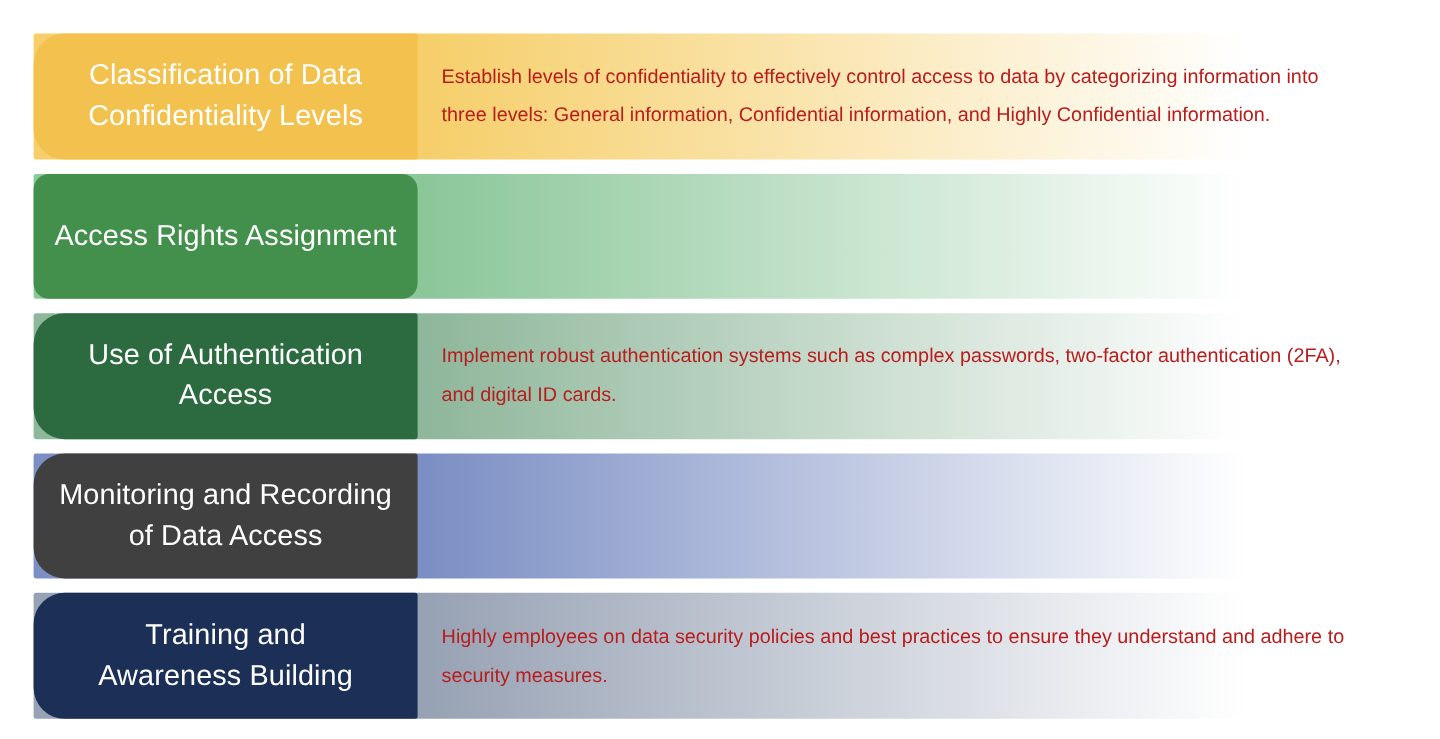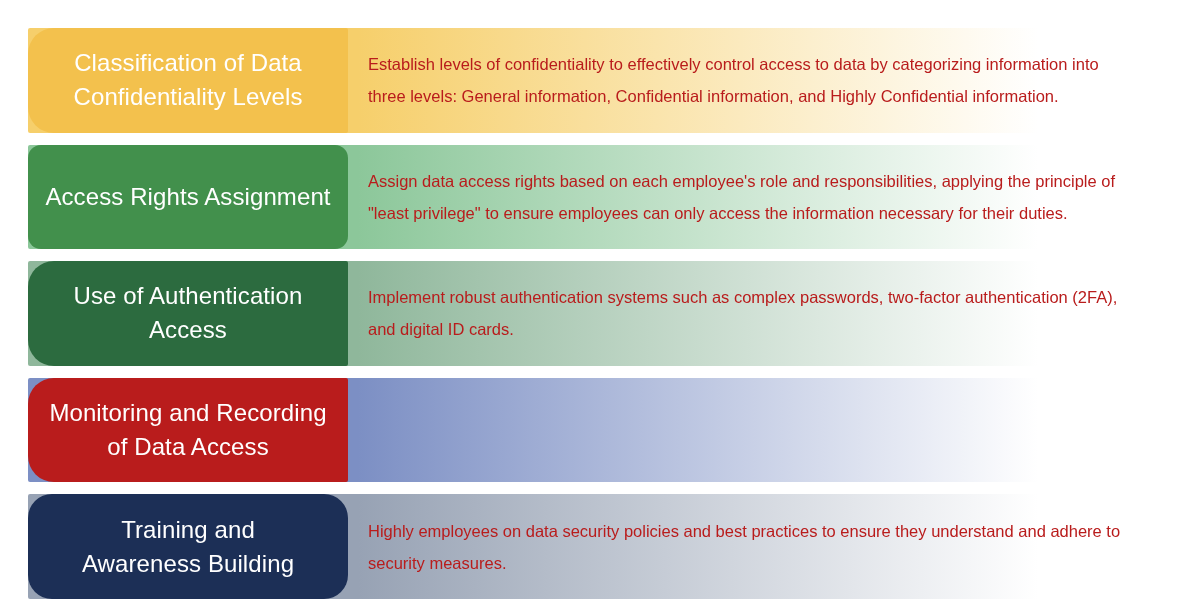--- a/index.html
+++ b/index.html
@@ -100,47 +100,44 @@
     <div class="desc-wrap">
       <div class="desc-text">Establish levels of confidentiality to effectively control access to data by categorizing information into three levels: General information, Confidential information, and Highly Confidential information.</div>
     </div>
   </div>
 
   <div class="row">
     <div class="row-band" style="background: linear-gradient(to right, rgb(140, 199, 154) 0px, rgb(140, 199, 154) 330px, rgb(255, 255, 255) 1010px, rgb(255, 255, 255) 100%);"></div>
     <div class="label-tile" style="background: rgb(66, 144, 76); border-radius: 13px;">
       <div class="label-text">Access Rights Assignment</div>
     </div>
-    <div class="desc-wrap">
-      <div class="desc-text">Assign data access rights based on each employee's role and responsibilities, applying the principle of "least privilege" to ensure employees can only access the information necessary for their duties.</div>
-    </div>
   </div>
 
   <div class="row">
     <div class="row-band" style="background: linear-gradient(to right, rgb(143, 183, 155) 0px, rgb(143, 183, 155) 330px, rgb(255, 255, 255) 1010px, rgb(255, 255, 255) 100%);"></div>
     <div class="label-tile" style="background: rgb(44, 107, 63);">
       <div class="label-text">Use of Authentication
 Access</div>
     </div>
     <div class="desc-wrap">
       <div class="desc-text">Implement robust authentication systems such as complex passwords, two-factor authentication (2FA), and digital ID cards.</div>
     </div>
   </div>
 
   <div class="row">
     <div class="row-band" style="background: linear-gradient(to right, rgb(124, 143, 196) 0px, rgb(124, 143, 196) 330px, rgb(255, 255, 255) 1010px, rgb(255, 255, 255) 100%);"></div>
-    <div class="label-tile" style="background: #b91c1c;">
+    <div class="label-tile" style="background: #404040;">
       <div class="label-text">Monitoring and Recording
 of Data Access</div>
     </div>
   </div>
 
   <div class="row">
     <div class="row-band" style="background: linear-gradient(to right, rgb(151, 162, 180) 0px, rgb(151, 162, 180) 330px, rgb(255, 255, 255) 1010px, rgb(255, 255, 255) 100%);"></div>
-    <div class="label-tile" style="background: rgb(28, 47, 86); border-radius: 24px;">
+    <div class="label-tile" style="background: rgb(28, 47, 86);">
       <div class="label-text">Training and
 Awareness Building</div>
     </div>
     <div class="desc-wrap">
       <div class="desc-text">Highly employees on data security policies and best practices to ensure they understand and adhere to security measures.</div>
     </div>
   </div>
 
 </div>
 

